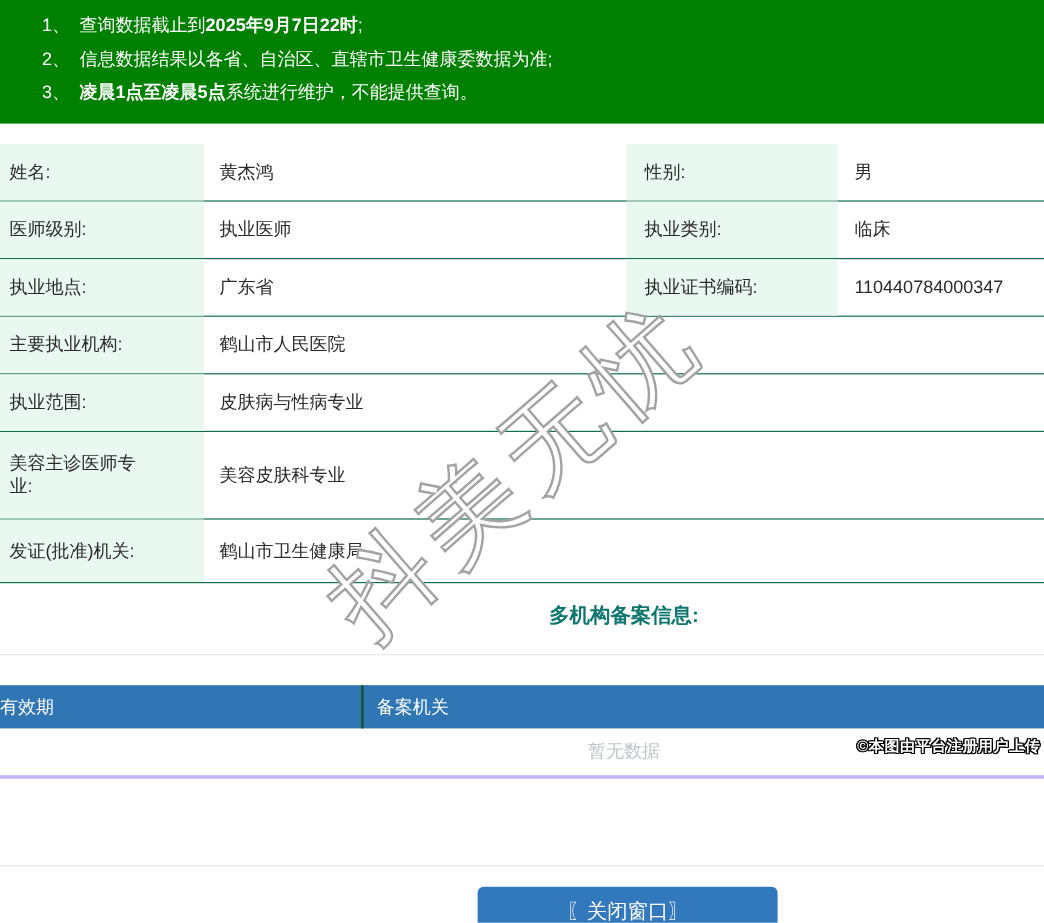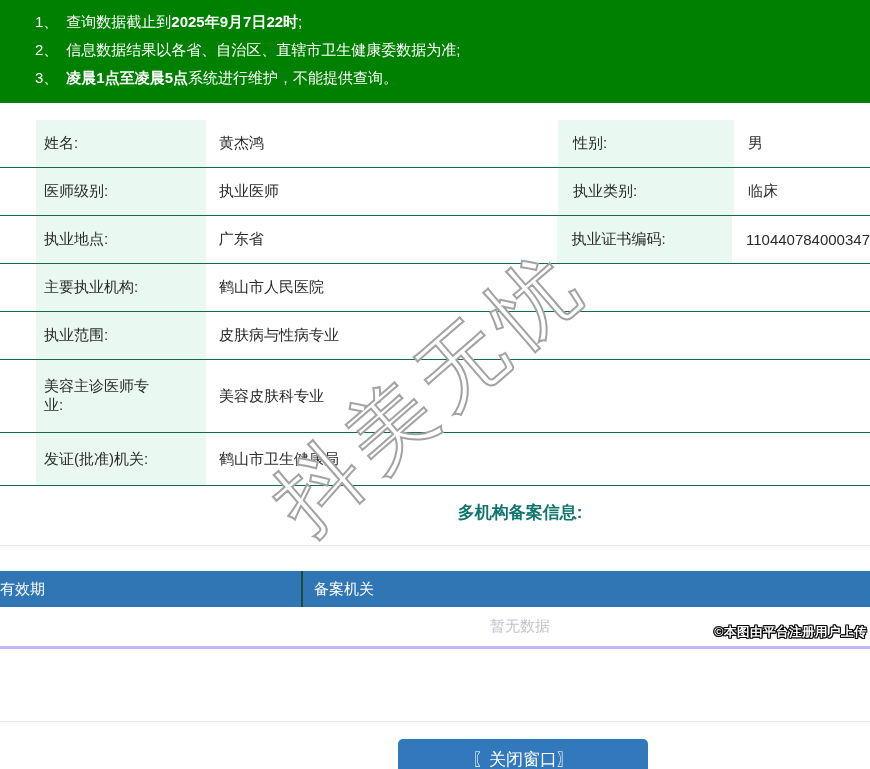--- a/index.html
+++ b/index.html
@@ -8,21 +8,21 @@
   .page { position: relative; width: 870px; height: 642px; background: #fff; }
 
   
   .notice { background: #008000; color: #fff; padding: 8px 10px 11px 35px; }
   .notice-line { font-size: 15px; line-height: 28px; white-space: nowrap; }
   .notice-line .num { margin-right: 8px; }
   .notice-line .b { font-weight: 700; }
 
   
   .info-table { margin-top: 17px; }
-  .info-row { display: flex; align-items: stretch; border-bottom: 1px solid #0f6c4c; min-height: 48px; padding-left: 36px; }
+  .info-row { display: flex; align-items: stretch; border-bottom: 1px solid #0f6c4c; min-height: 48px; }
   .cell { display: flex; align-items: center; font-size: 15px; color: #2b2b2b; }
   .lab1 { width: 170px; background: #e9f8f1; padding: 12px 46px 12px 8px; }
   .val1 { width: 352px; padding-left: 13px; }
   .val1.grow { flex: 1; }
   .lab2 { width: 176px; background: #e9f8f1; padding-left: 15px; }
   .val2 { flex: 1; padding-left: 14px; }
   .row-tall { min-height: 73px; justify-content: space-between; }
   .row-last { min-height: 53px; }
 
   
@@ -46,21 +46,21 @@
     font-size: 17px; line-height: 36px; text-align: center; cursor: pointer;
     font-family: "Liberation Sans", "DejaVu Sans", sans-serif; }
 
   
   .watermark { position: absolute; left: 190px; top: 335px; width: 480px;
     text-align: center; transform: rotate(-41deg); pointer-events: none;
     font-size: 84px; letter-spacing: 10px; color: #ffffff;
     -webkit-text-stroke: 2px #a3a3a3; font-weight: 400; }
 
   
-  .credit { position: absolute; right: 3px; bottom: 1px; font-size: 12.5px; font-weight: 700;
+  .credit { position: absolute; right: 3px; bottom: 11px; font-size: 12.5px; font-weight: 700;
     color: #fff; letter-spacing: 0.5px;
     text-shadow: -1px -1px 0 #000, 1px -1px 0 #000, -1px 1px 0 #000, 1px 1px 0 #000,
                  0 -1px 0 #000, 0 1px 0 #000, -1px 0 0 #000, 1px 0 0 #000; padding-left: 20px; }
 </style>
 </head>
 <body>
 
 <div class="page">
 
   <div class="notice">

